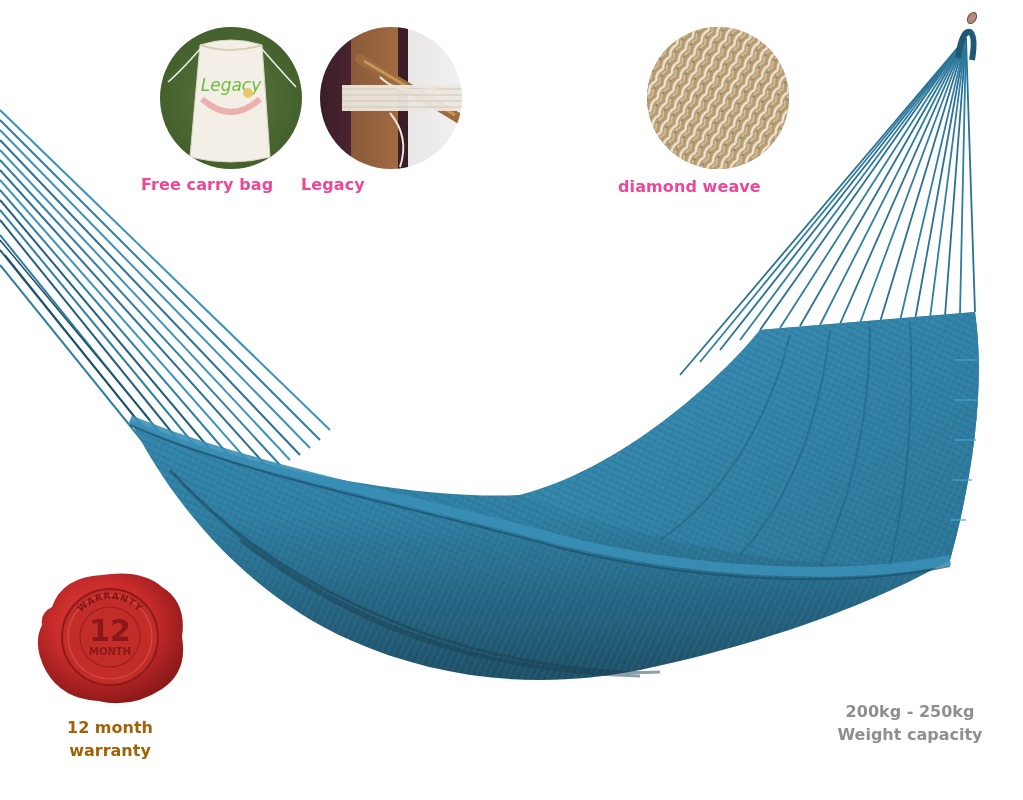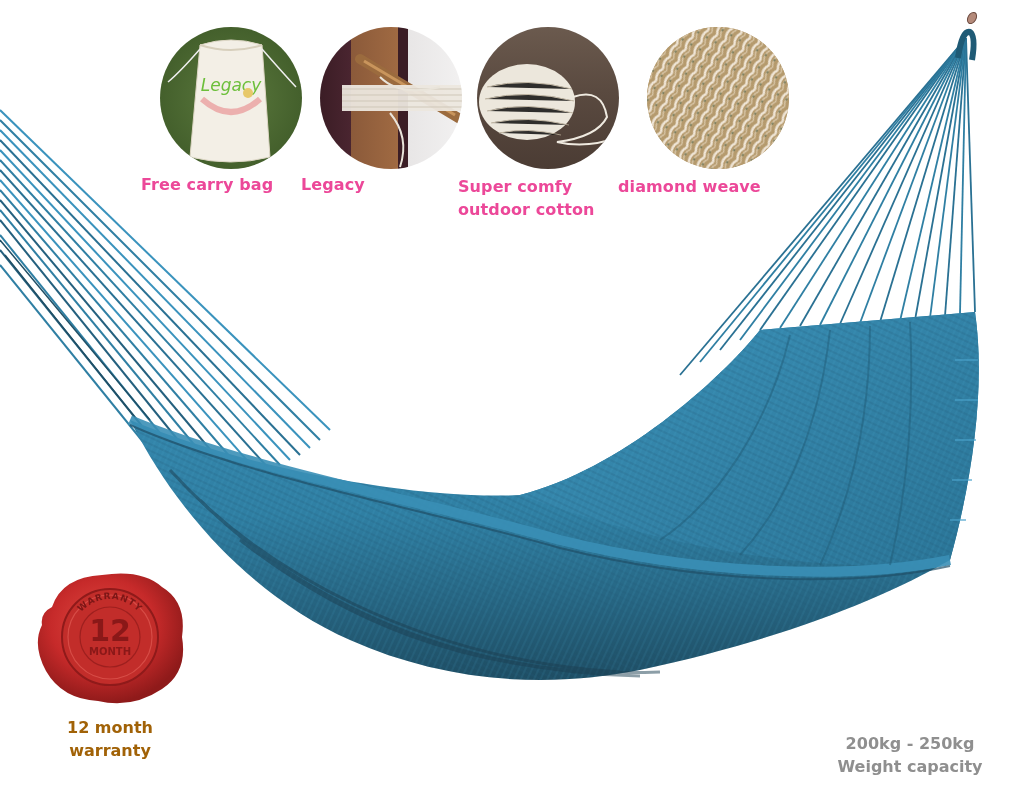--- a/index.html
+++ b/index.html
@@ -10,21 +10,21 @@
   .feature { position: absolute; width: 180px; }
   .feature .thumb { width: 142px; height: 142px; border-radius: 50%; margin: 0 auto; overflow: hidden; position: relative; }
   .feature .caption { margin-top: 4px; font-size: 16px; line-height: 23px; color: #ec4899; font-weight: 600; letter-spacing: 0.1px; }
   .f1 { left: 141px; top: 27px; }
   .f2 { left: 301px; top: 27px; }
   .f3 { left: 458px; top: 27px; }
   .f4 { left: 618px; top: 27px; width: 200px; }
   .f3 .caption, .f4 .caption { margin-top: 6px; }
   .seal { position: absolute; left: 32px; top: 567px; width: 156px; height: 140px; }
   .seal-caption { position: absolute; left: 30px; top: 716px; width: 160px; text-align: center; font-size: 16px; line-height: 23px; color: #a16207; font-weight: 600; }
-  .capacity { position: absolute; left: 810px; top: 700px; width: 200px; text-align: center; font-size: 16px; line-height: 23px; color: #8f8f8f; font-weight: 600; margin-top: 32px; }
+  .capacity { position: absolute; left: 810px; top: 700px; width: 200px; text-align: center; font-size: 16px; line-height: 23px; color: #8f8f8f; font-weight: 600; }
 </style>
 </head>
 <body>
 
 <div class="canvas">
 
   <svg class="hammock" viewBox="0 0 1023 800" xmlns="http://www.w3.org/2000/svg">
     <defs>
       <linearGradient id="bodyGrad" x1="0" y1="0" x2="0" y2="1">
         <stop offset="0" stop-color="#3a8fb6"></stop>
@@ -156,39 +156,20 @@
             <line x1="22" y1="80" x2="142" y2="80"></line>
         </g>
         <path d="M60 50 Q80 70 120 60 M70 86 Q90 110 80 140" stroke="#e9e4da" stroke-width="2" fill="none"></path>
       </svg>
     </div>
     <div class="caption">
       <div>Legacy</div>
     </div>
   </div>
 
-  <div class="feature f3">
-    <div class="thumb" style="background: linear-gradient(180deg, #6b5a4e 0%, #5a4a40 45%, #4b3c34 100%);">
-      <svg width="142" height="142" viewBox="0 0 142 142">
-        <ellipse cx="50" cy="75" rx="48" ry="38" fill="#ece7dc"></ellipse>
-        <g stroke="#b9ad98" stroke-width="1" opacity="0.8">
-          <path d="M10 60 Q50 50 95 62"></path>
-            <path d="M8 72 Q50 62 97 74"></path>
-          <path d="M10 84 Q50 74 96 86"></path>
-            <path d="M14 96 Q50 88 92 98"></path>
-          <path d="M22 106 Q50 100 84 108"></path>
-        </g>
-        <path d="M96 70 Q125 60 130 90 Q120 110 80 115 Q110 122 142 110" fill="none" stroke="#efeae0" stroke-width="2"></path>
-      </svg>
-    </div>
-    <div class="caption">
-      <div>Super comfy</div>
-      <div>outdoor cotton</div>
-    </div>
-  </div>
 
   <div class="feature f4">
     <div class="thumb" style="background: #b79d72;">
       <svg width="142" height="142" viewBox="0 0 142 142">
         <defs>
           <pattern id="weavePat" width="14" height="10" patternUnits="userSpaceOnUse" patternTransform="rotate(-60)">
             <rect width="14" height="10" fill="#b59a6d"></rect>
             <path d="M0 5 Q7 0 14 5" stroke="#efe5d6" stroke-width="2.4" fill="none"></path>
             <path d="M0 9 Q7 4 14 9" stroke="#d9c7a9" stroke-width="1.4" fill="none"></path>
             <ellipse cx="7" cy="7" rx="1.5" ry="0.8" fill="#2f4a2f" opacity="0.7"></ellipse>

